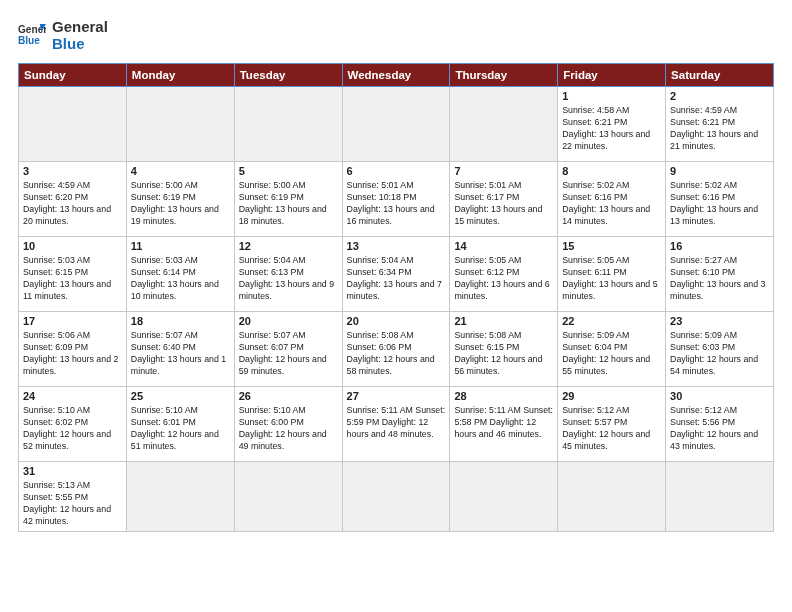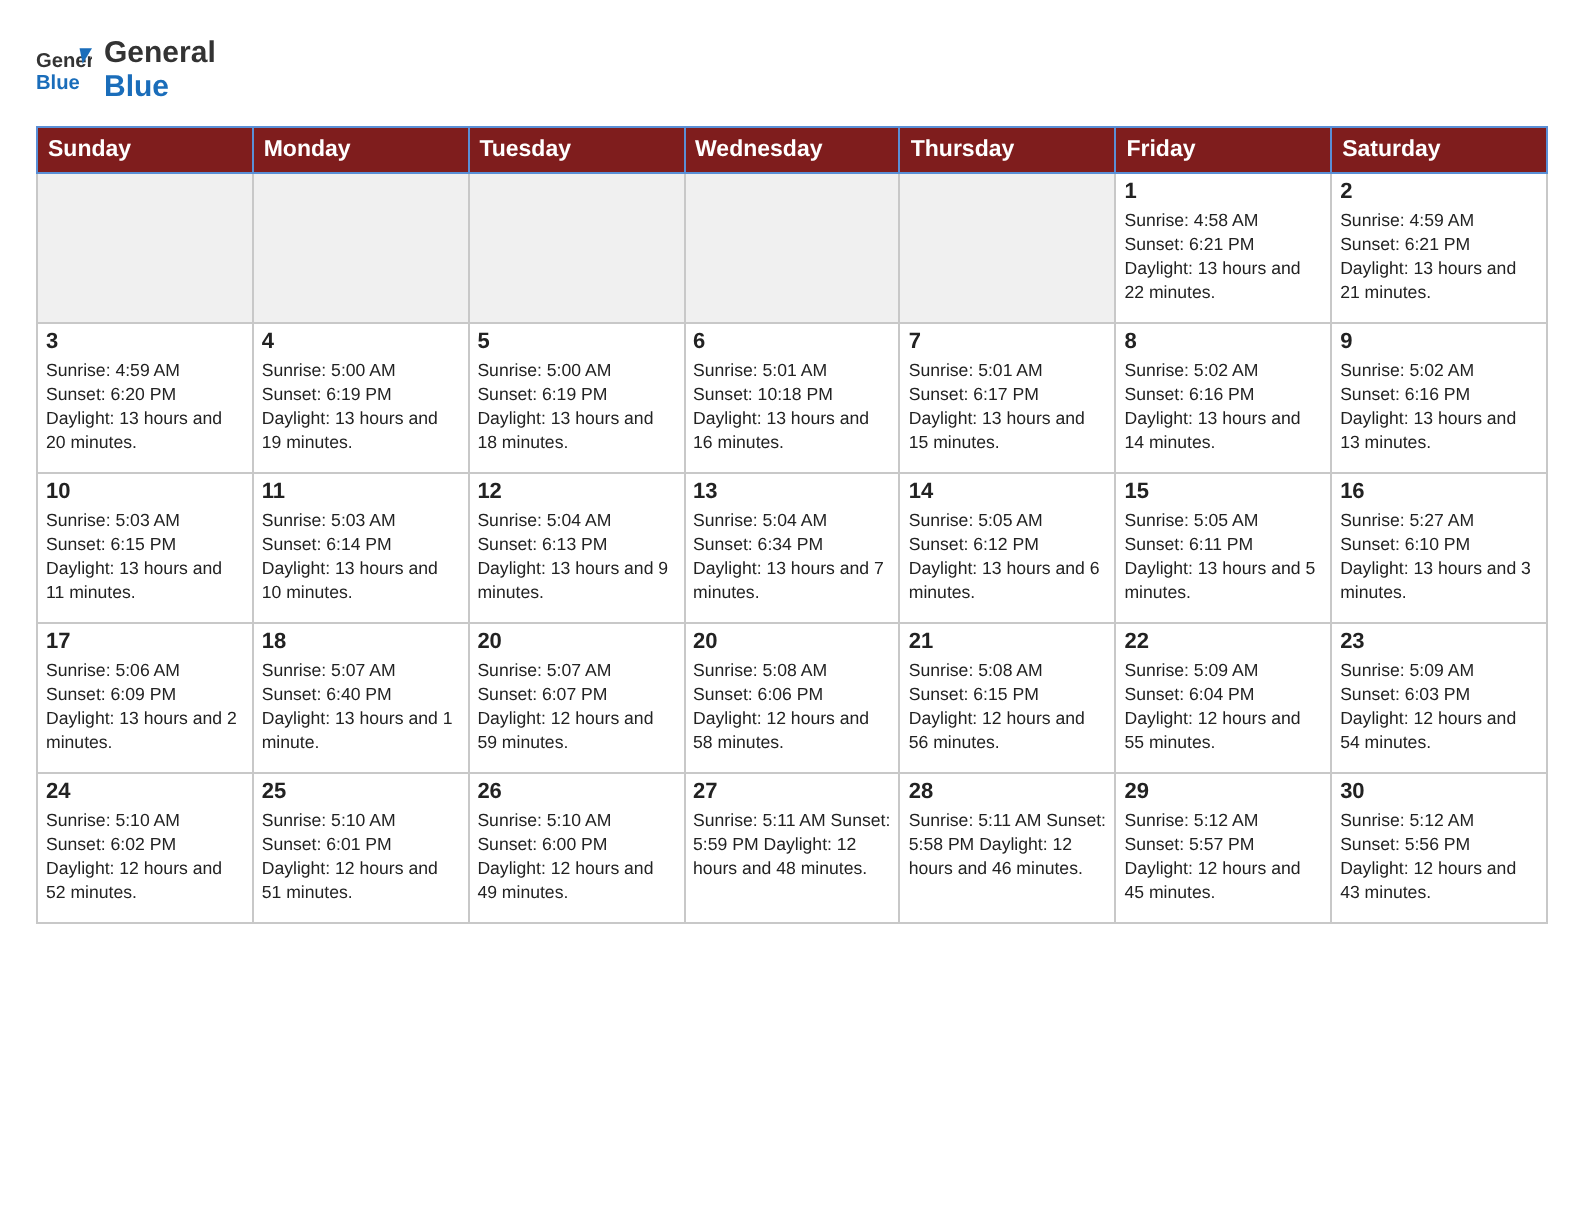--- a/index.html
+++ b/index.html
@@ -339,15 +339,30 @@
 and 45 minutes.</div>
           </td>
           <td>
             <span class="day-num">30</span>
             <div class="day-info">Sunrise: 5:12 AM
 Sunset: 5:56 PM
 Daylight: 12 hours
 and 43 minutes.</div>
           </td>
         </tr>
+        <tr>
+          <td class="last-row">
+            <span class="day-num">31</span>
+            <div class="day-info">Sunrise: 5:13 AM
+Sunset: 5:55 PM
+Daylight: 12 hours
+and 42 minutes.</div>
+          </td>
+          <td class="last-row empty"></td>
+          <td class="last-row empty"></td>
+          <td class="last-row empty"></td>
+          <td class="last-row empty"></td>
+          <td class="last-row empty"></td>
+          <td class="last-row empty"></td>
+        </tr>
       </tbody>
   </table>
 </div>
 
 </body></html>

